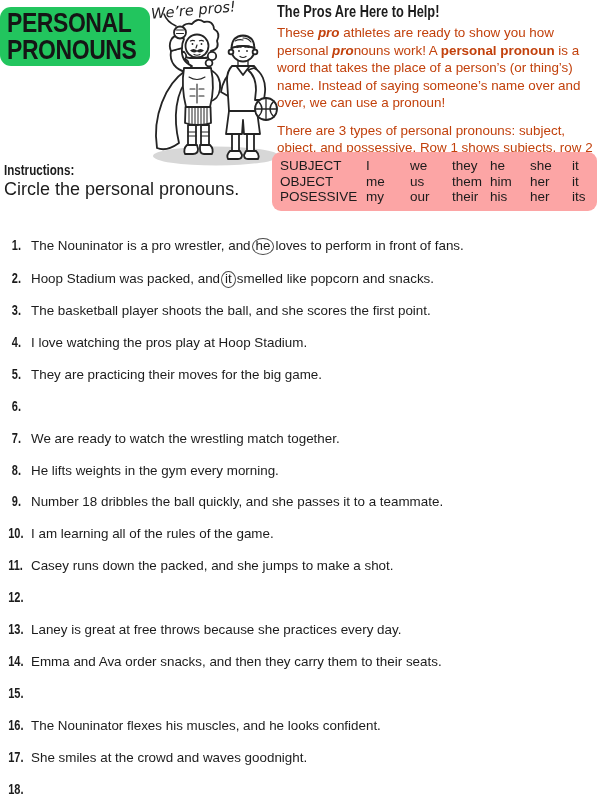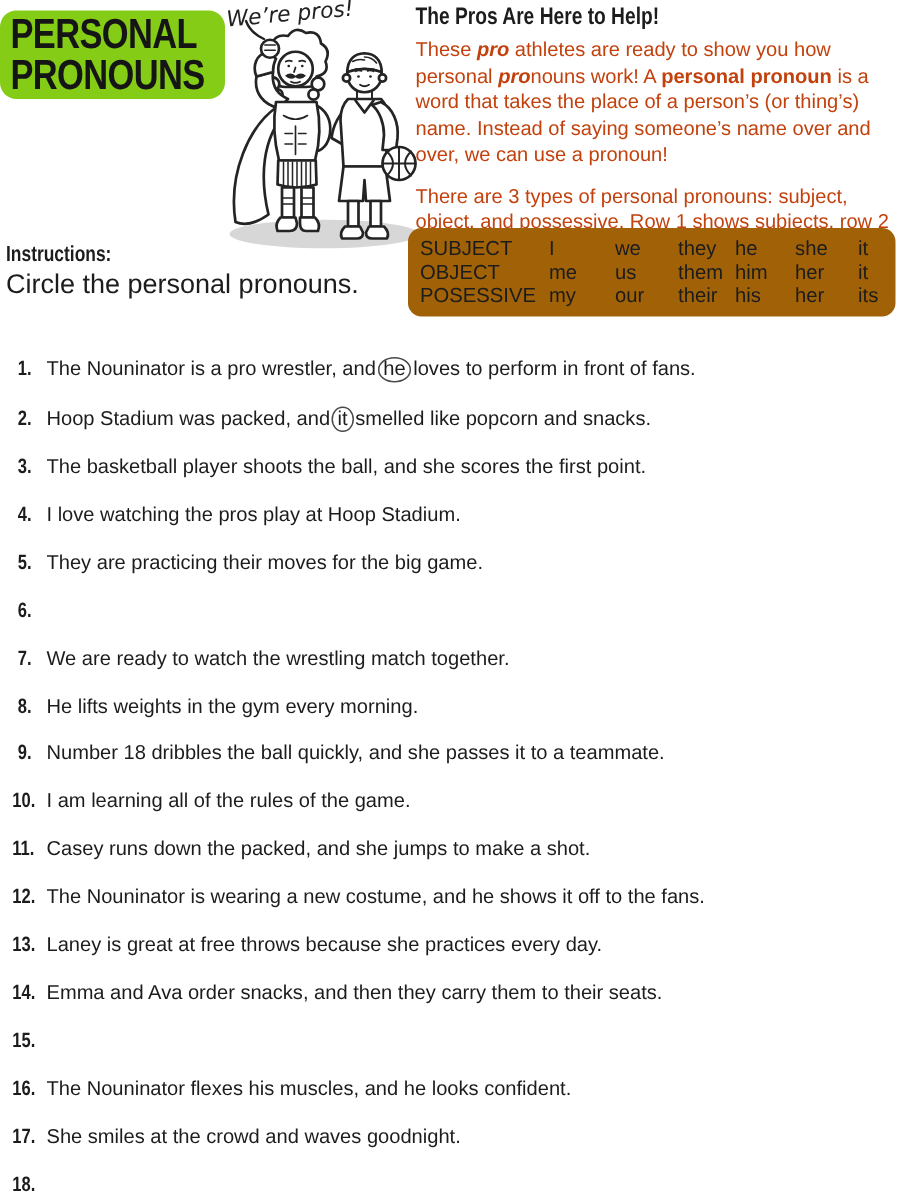--- a/index.html
+++ b/index.html
@@ -6,41 +6,41 @@
   html,body { background:#ffffff; }
   .page {
     position:relative; width:600px; height:798px; background:#ffffff;
     font-family:"Liberation Sans", sans-serif; color:#1c1c1c; overflow:hidden;
   }
   .cond { display:inline-block; font-weight:bold; white-space:nowrap;
           transform:scaleX(0.8); transform-origin:0 50%; }
 
   
   .title-box { position:absolute; left:0; top:7px; width:150px; height:59px;
-               background:#84cc16; border-radius:11px; padding:3px 0 0 7px; }
+               background:#22c55e; border-radius:11px; padding:3px 0 0 7px; }
   .title-line { display:block; font-weight:bold; font-size:28px; line-height:26.5px;
                 letter-spacing:-0.5px; color:#151515; transform:scaleX(0.82);
                 transform-origin:0 50%; white-space:nowrap; }
 
   
   .speech { position:absolute; left:151px; top:2px; font-size:14.5px; font-style:italic;
             font-family:"DejaVu Sans", sans-serif; transform:rotate(-5deg); color:#222; white-space:nowrap; }
 
   
   .illo { position:absolute; left:140px; top:8px; width:150px; height:160px; }
 
   
   .help-col { position:absolute; left:277px; top:3px; width:323px; }
   .help-heading { font-size:16px; line-height:18px; margin-bottom:3px; }
   .help-col p { font-size:13.4px; line-height:17.5px; color:#c2410c; }
   .help-col p + p { margin-top:10px; }
 
   
   .ptable { position:absolute; left:272px; top:152px; width:325px; height:59px;
-            background:#a16207; border-radius:9px; padding:6px 0 0 8px; }
+            background:#fca5a5; border-radius:9px; padding:6px 0 0 8px; }
   .ptable-row { display:grid; grid-template-columns:86px 44px 42px 38px 40px 42px auto;
                 font-size:13.5px; line-height:15.7px; color:#1c1c1c; white-space:nowrap; }
 
   
   .instructions { position:absolute; left:4px; top:161px; width:240px; }
   .instr-heading { font-size:14.5px; line-height:18px; margin-bottom:2px; }
   .instr-line { font-size:18px; line-height:17px; }
 
   
   .sentence-list { position:absolute; left:5px; top:237px; width:592px; }
@@ -210,21 +210,20 @@
       <div class="s-item">
         <span class="s-num">10.</span>
         <span class="s-text">I am learning all of the rules of the game.</span>
       </div>
       <div class="s-item">
         <span class="s-num">11.</span>
         <span class="s-text">Casey runs down the packed, and she jumps to make a shot.</span>
       </div>
       <div class="s-item">
         <span class="s-num">12.</span>
-        <span class="s-text">The Nouninator is wearing a new costume, and he shows it off to the fans.</span>
       </div>
       <div class="s-item">
         <span class="s-num">13.</span>
         <span class="s-text">Laney is great at free throws because she practices every day.</span>
       </div>
       <div class="s-item">
         <span class="s-num">14.</span>
         <span class="s-text">Emma and Ava order snacks, and then they carry them to their seats.</span>
       </div>
       <div class="s-item">

